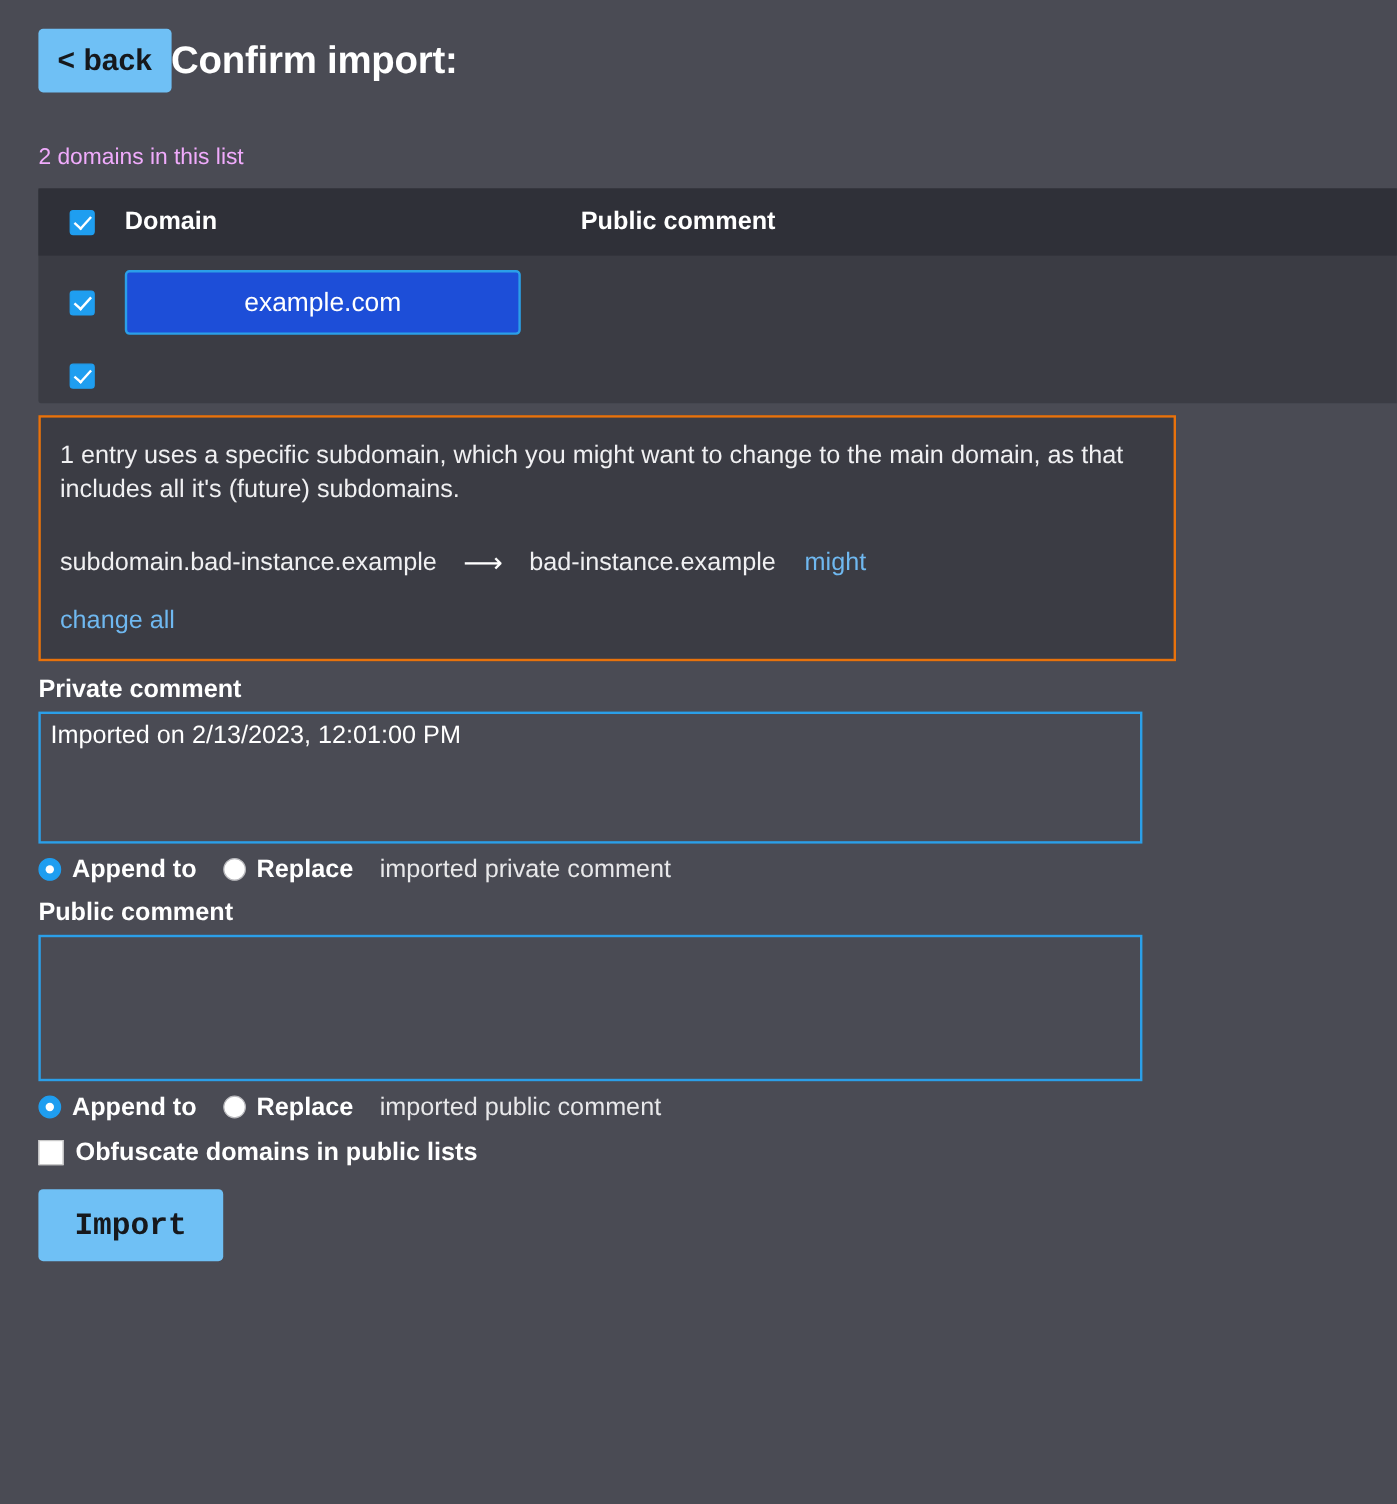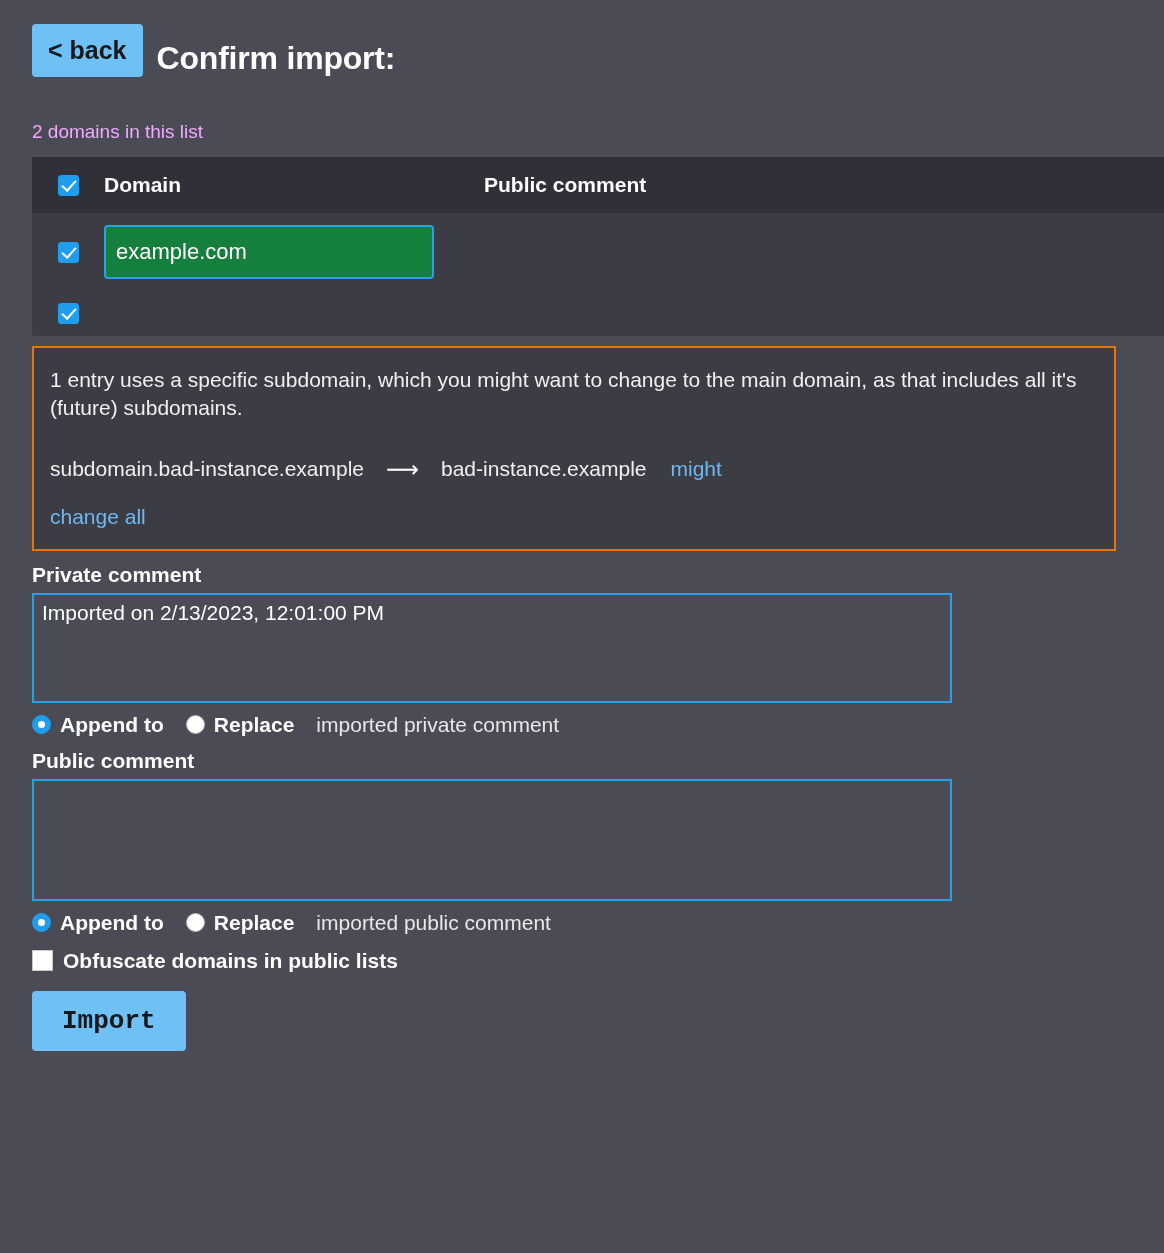--- a/index.html
+++ b/index.html
@@ -13,22 +13,21 @@
     color: #e8e8ea;
     overflow: hidden;
   }
   .page {
     padding: 24px 32px 0 32px;
     width: 1164px;
   }
   
   .header {
     display: flex;
-    align-items: flex-end;
-    gap: 14px;
+    align-items: center;
     margin-bottom: 44px;
   }
   .back-btn {
     background: #6fc0f5;
     color: #16181c;
     border: none;
     border-radius: 4px;
     font-size: 25px;
     font-weight: bold;
     font-family: "Liberation Sans", sans-serif;
@@ -107,47 +106,48 @@
   }
   input.cb.plain {
     background: #ffffff;
     border: 1px solid #c9c9c9;
     border-radius: 0;
   }
   input.cb.plain::after { display: none; }
   .domain-input {
     width: 330px;
     height: 54px;
-    background: #15803d;
+    background: #1d4ed8;
     border: 2px solid #2b9fe8;
     border-radius: 4px;
     color: #ffffff;
     font-size: 22px;
     padding: 0 10px;
     font-family: "Liberation Sans", sans-serif;
     outline: none;
+    text-align: center;
   }
   .info-icon {
     display: inline-flex;
     align-items: center;
     justify-content: center;
     width: 22px;
     height: 22px;
     border-radius: 50%;
     background: #e8720c;
     color: #ffffff;
     font-size: 16px;
     font-weight: bold;
     font-family: "Liberation Serif", serif;
     margin-left: 14px;
     line-height: 1;
   }
   
   .warn-box {
-    width: 1084px;
+    width: 948px;
     margin-top: 10px;
     border: 2px solid #e8720c;
     background: #3b3c44;
     padding: 18px 16px 20px 16px;
   }
   .warn-text {
     font-size: 21px;
     line-height: 1.33;
     color: #f0f0f2;
   }

